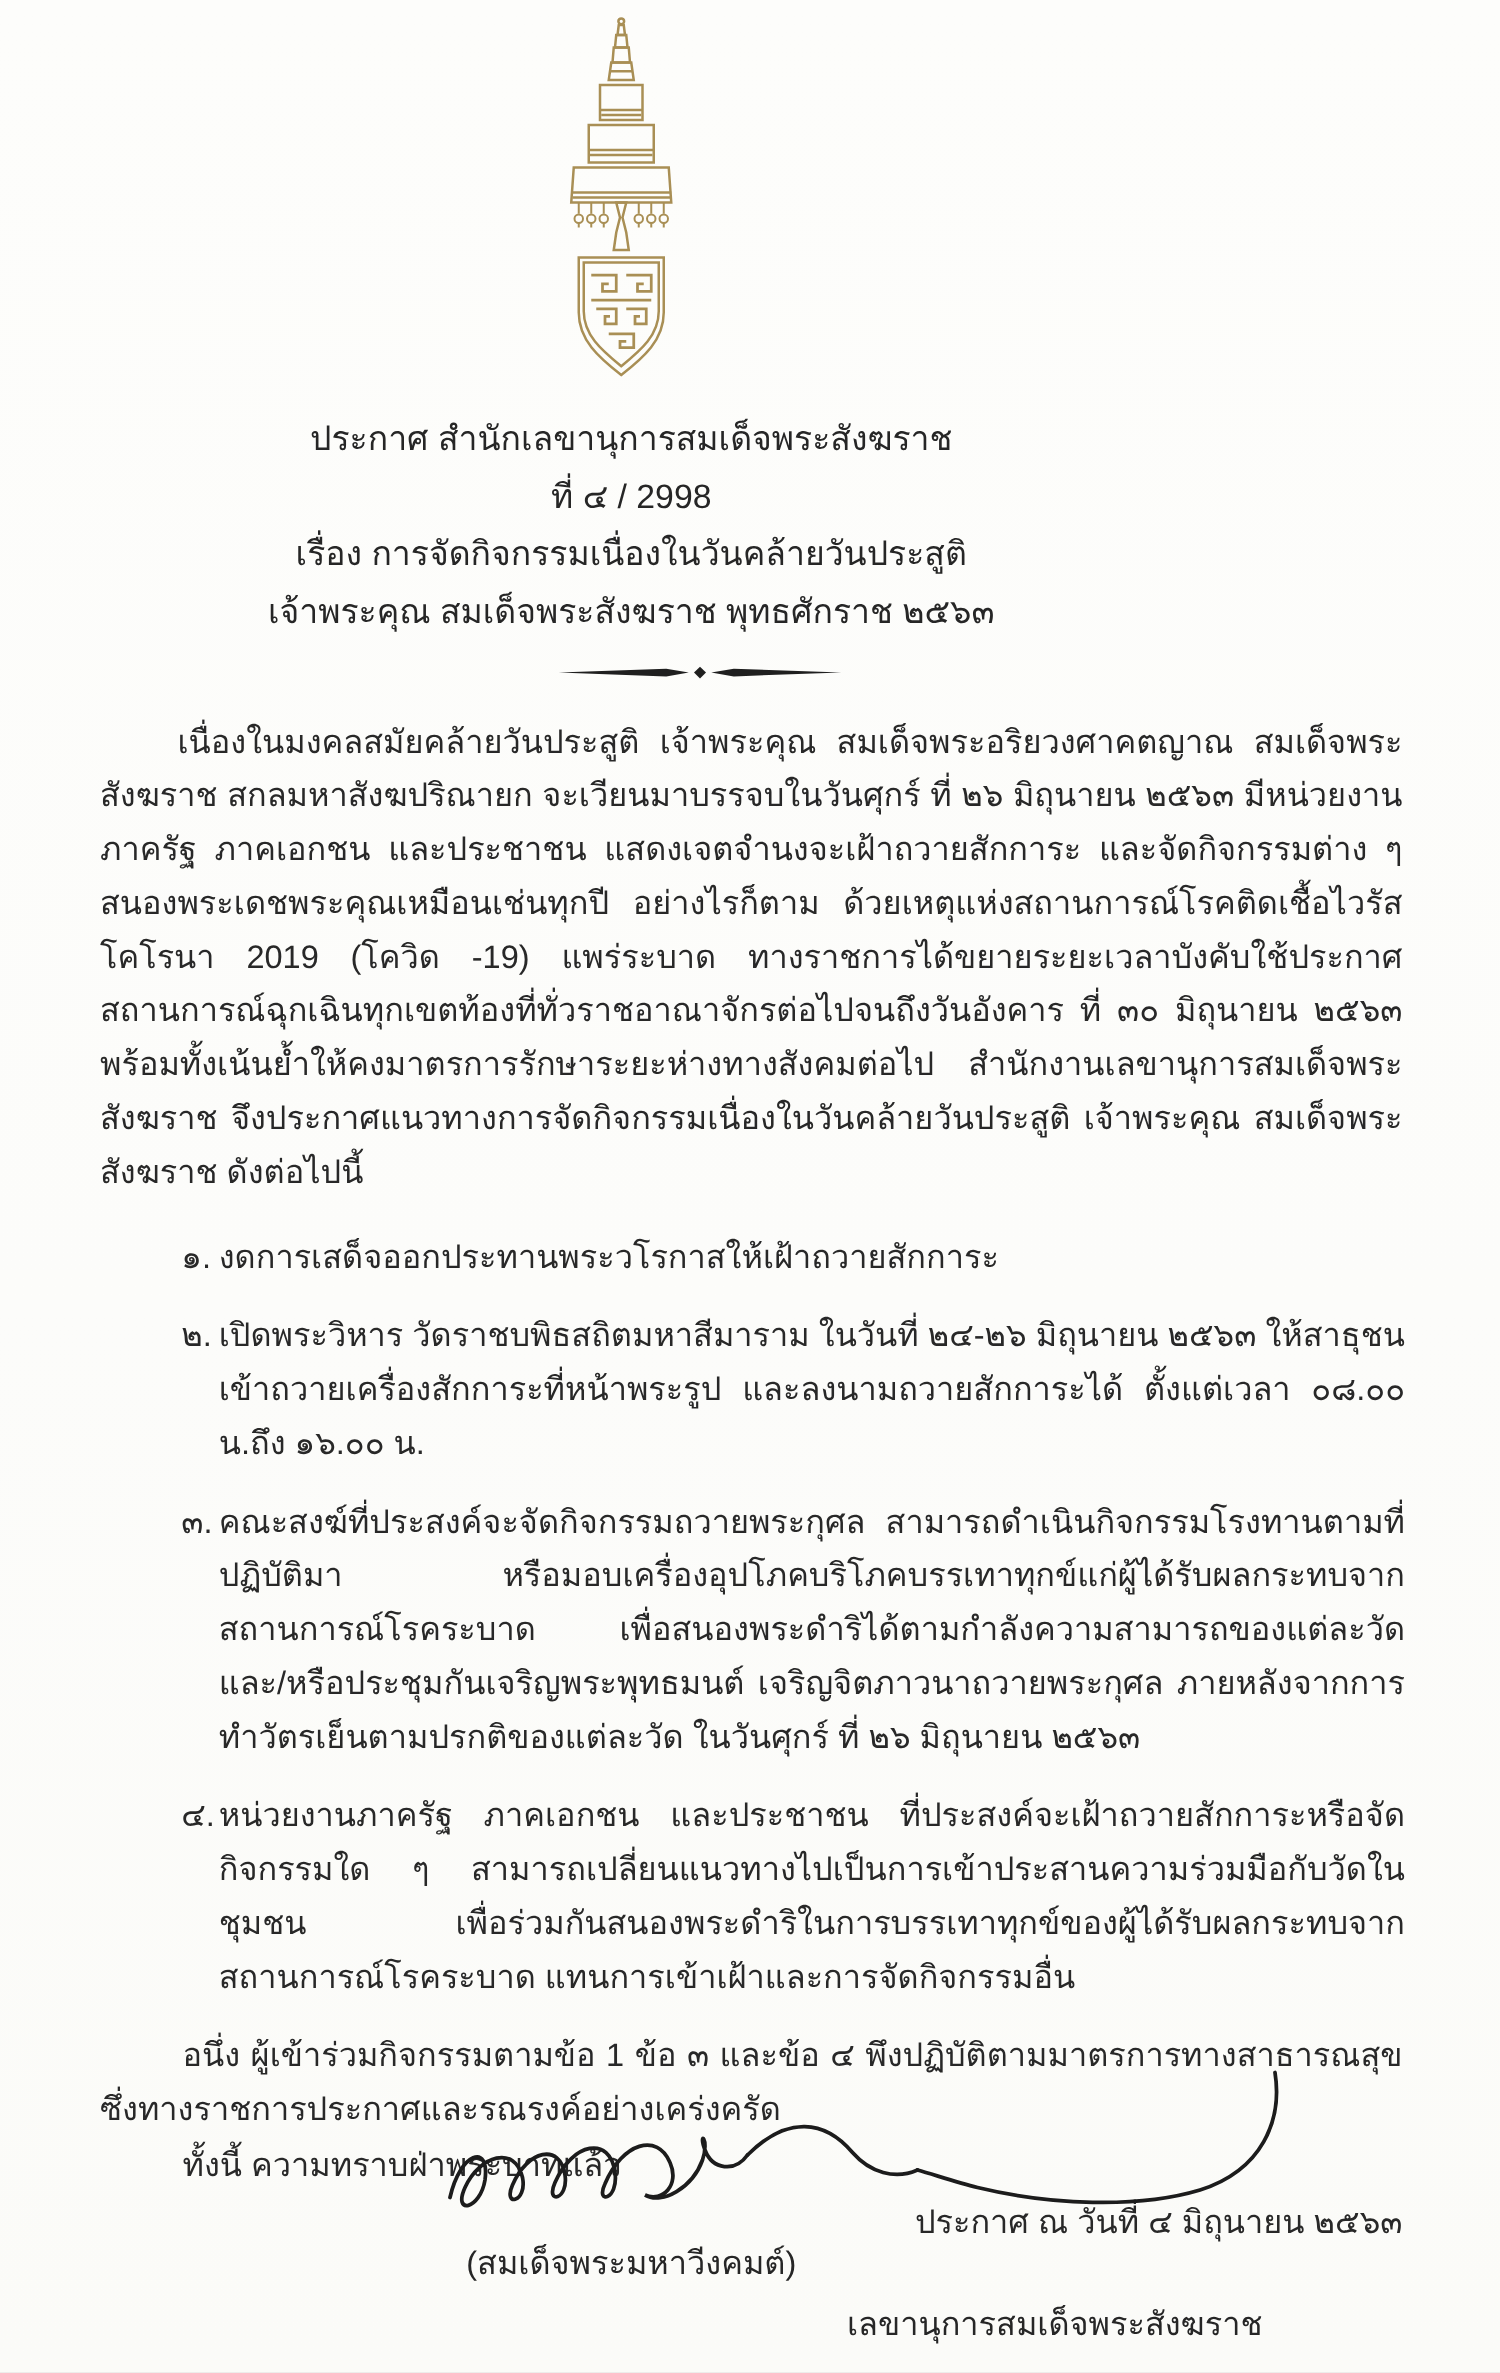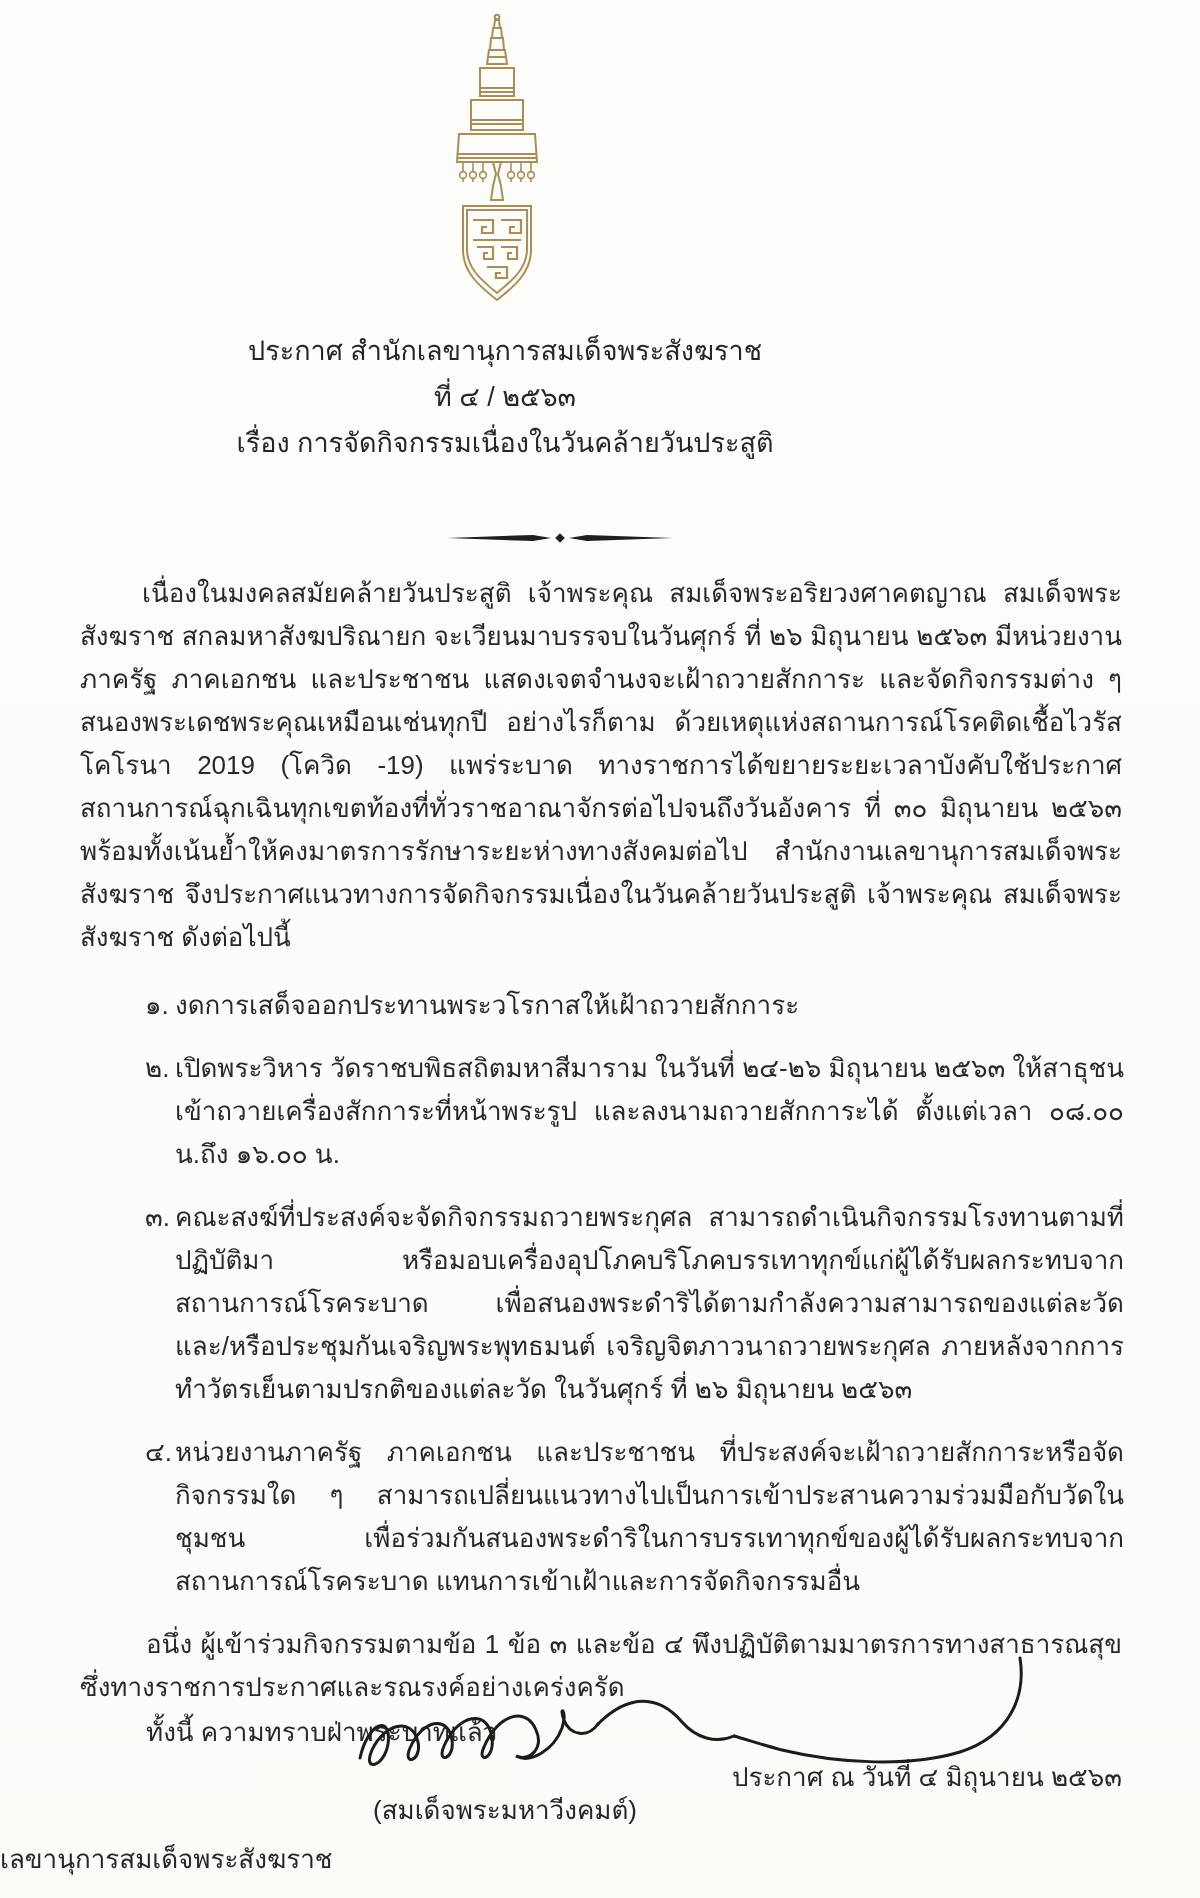--- a/index.html
+++ b/index.html
@@ -27,21 +27,21 @@
   .intro{text-indent:62px;}
   .items{margin:25px 0 0 67px;}
   .item{display:flex;margin-bottom:20px;}
   .item .num{width:30px;flex-shrink:0;}
   .item .item-text{flex:1;text-align:justify;}
   .note{margin-top:18px;text-indent:66px;}
   .ack{margin-top:8px;text-indent:66px;}
   .date-line{margin-top:32px;margin-left:190px;text-align:right;}
   .signature-svg{position:absolute;left:330px;top:1650px;width:720px;height:148px;}
   .sign-name{position:absolute;top:1789px;left:0;width:1010px;text-align:center;font-size:26px;color:#262626;}
-  .sign-title{position:absolute;top:1838px;left:0;width:1010px;text-align:left;font-size:26px;color:#262626;}
+  .sign-title{position:absolute;top:1838px;left:0;width:1010px;text-align:right;font-size:26px;color:#262626;}
   svg{display:block;}
 </style>
 </head>
 <body>
 
 <div class="page">
 
   <svg class="emblem" viewBox="0 0 120 300">
     <g stroke="#a98f55" fill="none" stroke-width="2">
 
@@ -96,22 +96,23 @@
         <path d="M36,228 h48"></path>
         <path d="M40,235 h16 v12 h-9 v-6 h4"></path>
         <path d="M64,235 h16 v12 h-9 v-6 h4"></path>
         <path d="M50,255 h20 v11 h-11 v-5 h5"></path>
       </g>
     </g>
   </svg>
 
   <div class="header-block">
     <div>ประกาศ สำนักเลขานุการสมเด็จพระสังฆราช</div>
-    <div>ที่ ๔ / ๒๕๖๓</div>
+    <div>ที่ ๔ / 2998</div>
     <div>เรื่อง การจัดกิจกรรมเนื่องในวันคล้ายวันประสูติ</div>
+    <div>เจ้าพระคุณ สมเด็จพระสังฆราช พุทธศักราช ๒๕๖๓</div>
   </div>
 
   <svg class="ornament" viewBox="0 0 230 14">
     <g fill="#1f1f1f">
       <path d="M2,7 L88,3.9 L106,7 L88,10.1 Z"></path>
       <path d="M228,7 L142,3.9 L124,7 L142,10.1 Z"></path>
       <path d="M115,2.3 L119.8,7 L115,11.7 L110.2,7 Z"></path>
     </g>
   </svg>
 

